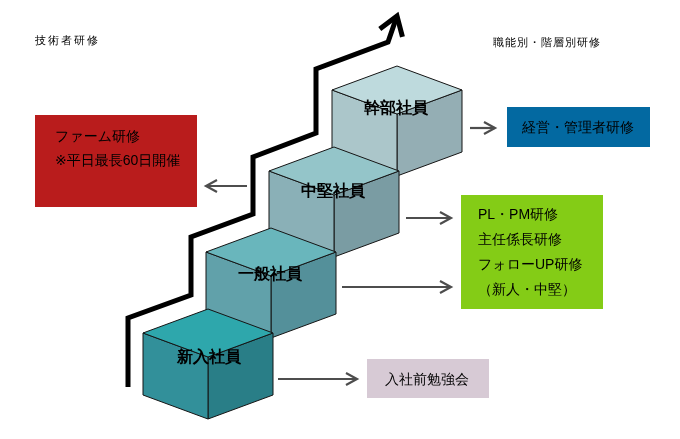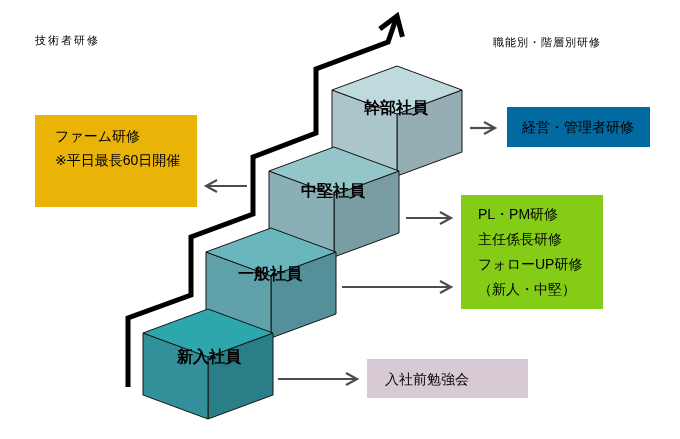--- a/index.html
+++ b/index.html
@@ -12,21 +12,21 @@
     color:#000;
   }
   #diagram-svg{position:absolute;left:0;top:0;}
   .hdr{position:absolute;font-size:11px;white-space:nowrap;}
   #header-left{left:35px;top:33px;letter-spacing:2px;}
   #header-right{left:493px;top:35px;letter-spacing:1px;}
   .panel{position:absolute;box-sizing:border-box;font-size:14px;line-height:24px;white-space:nowrap;}
   #left-panel{left:35px;top:115px;width:162px;height:92px;padding:9px 0 0 20px;}
   #panel-management{left:507px;top:107px;width:143px;height:40px;display:flex;align-items:center;padding-left:15px;}
   #panel-middle{left:461px;top:195px;width:142px;height:114px;padding:7px 0 0 17px;line-height:25px;}
-  #panel-pre-entry{left:367px;top:359px;width:161px;height:39px;display:flex;align-items:center;padding-left:18px;}
+  #panel-pre-entry{left:367px;top:359px;width:122px;height:39px;display:flex;align-items:center;padding-left:18px;}
   .cube-face{stroke:#151515;stroke-width:1;stroke-linejoin:round;}
   .cube-label{font-size:16px;font-weight:bold;text-anchor:middle;fill:#000;
               font-family:"Liberation Sans","DejaVu Sans",sans-serif;}
   .ascent{fill:none;stroke-width:5;stroke-linejoin:miter;}
   .connector{fill:none;stroke-width:2.2;}
 </style>
 </head>
 <body>
 
 <div id="stage">
@@ -74,21 +74,21 @@
     <path class="connector" d="M247,186 L206,186" marker-end="url(#mGray)" stroke="#4d4d4d"></path>
     <path class="connector" d="M470,128 L495,128" marker-end="url(#mGray)" stroke="#4d4d4d"></path>
     <path class="connector" d="M406,218 L451,218" marker-end="url(#mGray)" stroke="#4d4d4d"></path>
     <path class="connector" d="M342,287 L451,287" marker-end="url(#mGray)" stroke="#4d4d4d"></path>
     <path class="connector" d="M278,379 L357,379" marker-end="url(#mGray)" stroke="#4d4d4d"></path>
   </svg>
 
   <div class="hdr" id="header-left">技術者研修</div>
   <div class="hdr" id="header-right">職能別・階層別研修</div>
 
-  <div class="panel" id="left-panel" style="background: #eab308;">
+  <div class="panel" id="left-panel" style="background: #b91c1c;">
     <div>ファーム研修</div>
     <div>※平日最長60日開催</div>
   </div>
 
   <div class="panel" id="panel-management" style="background: #0369a1;">
     <div>経営・管理者研修</div>
   </div>
 
   <div class="panel" id="panel-middle" style="background: #84cc16;">
     <div>PL・PM研修</div>

